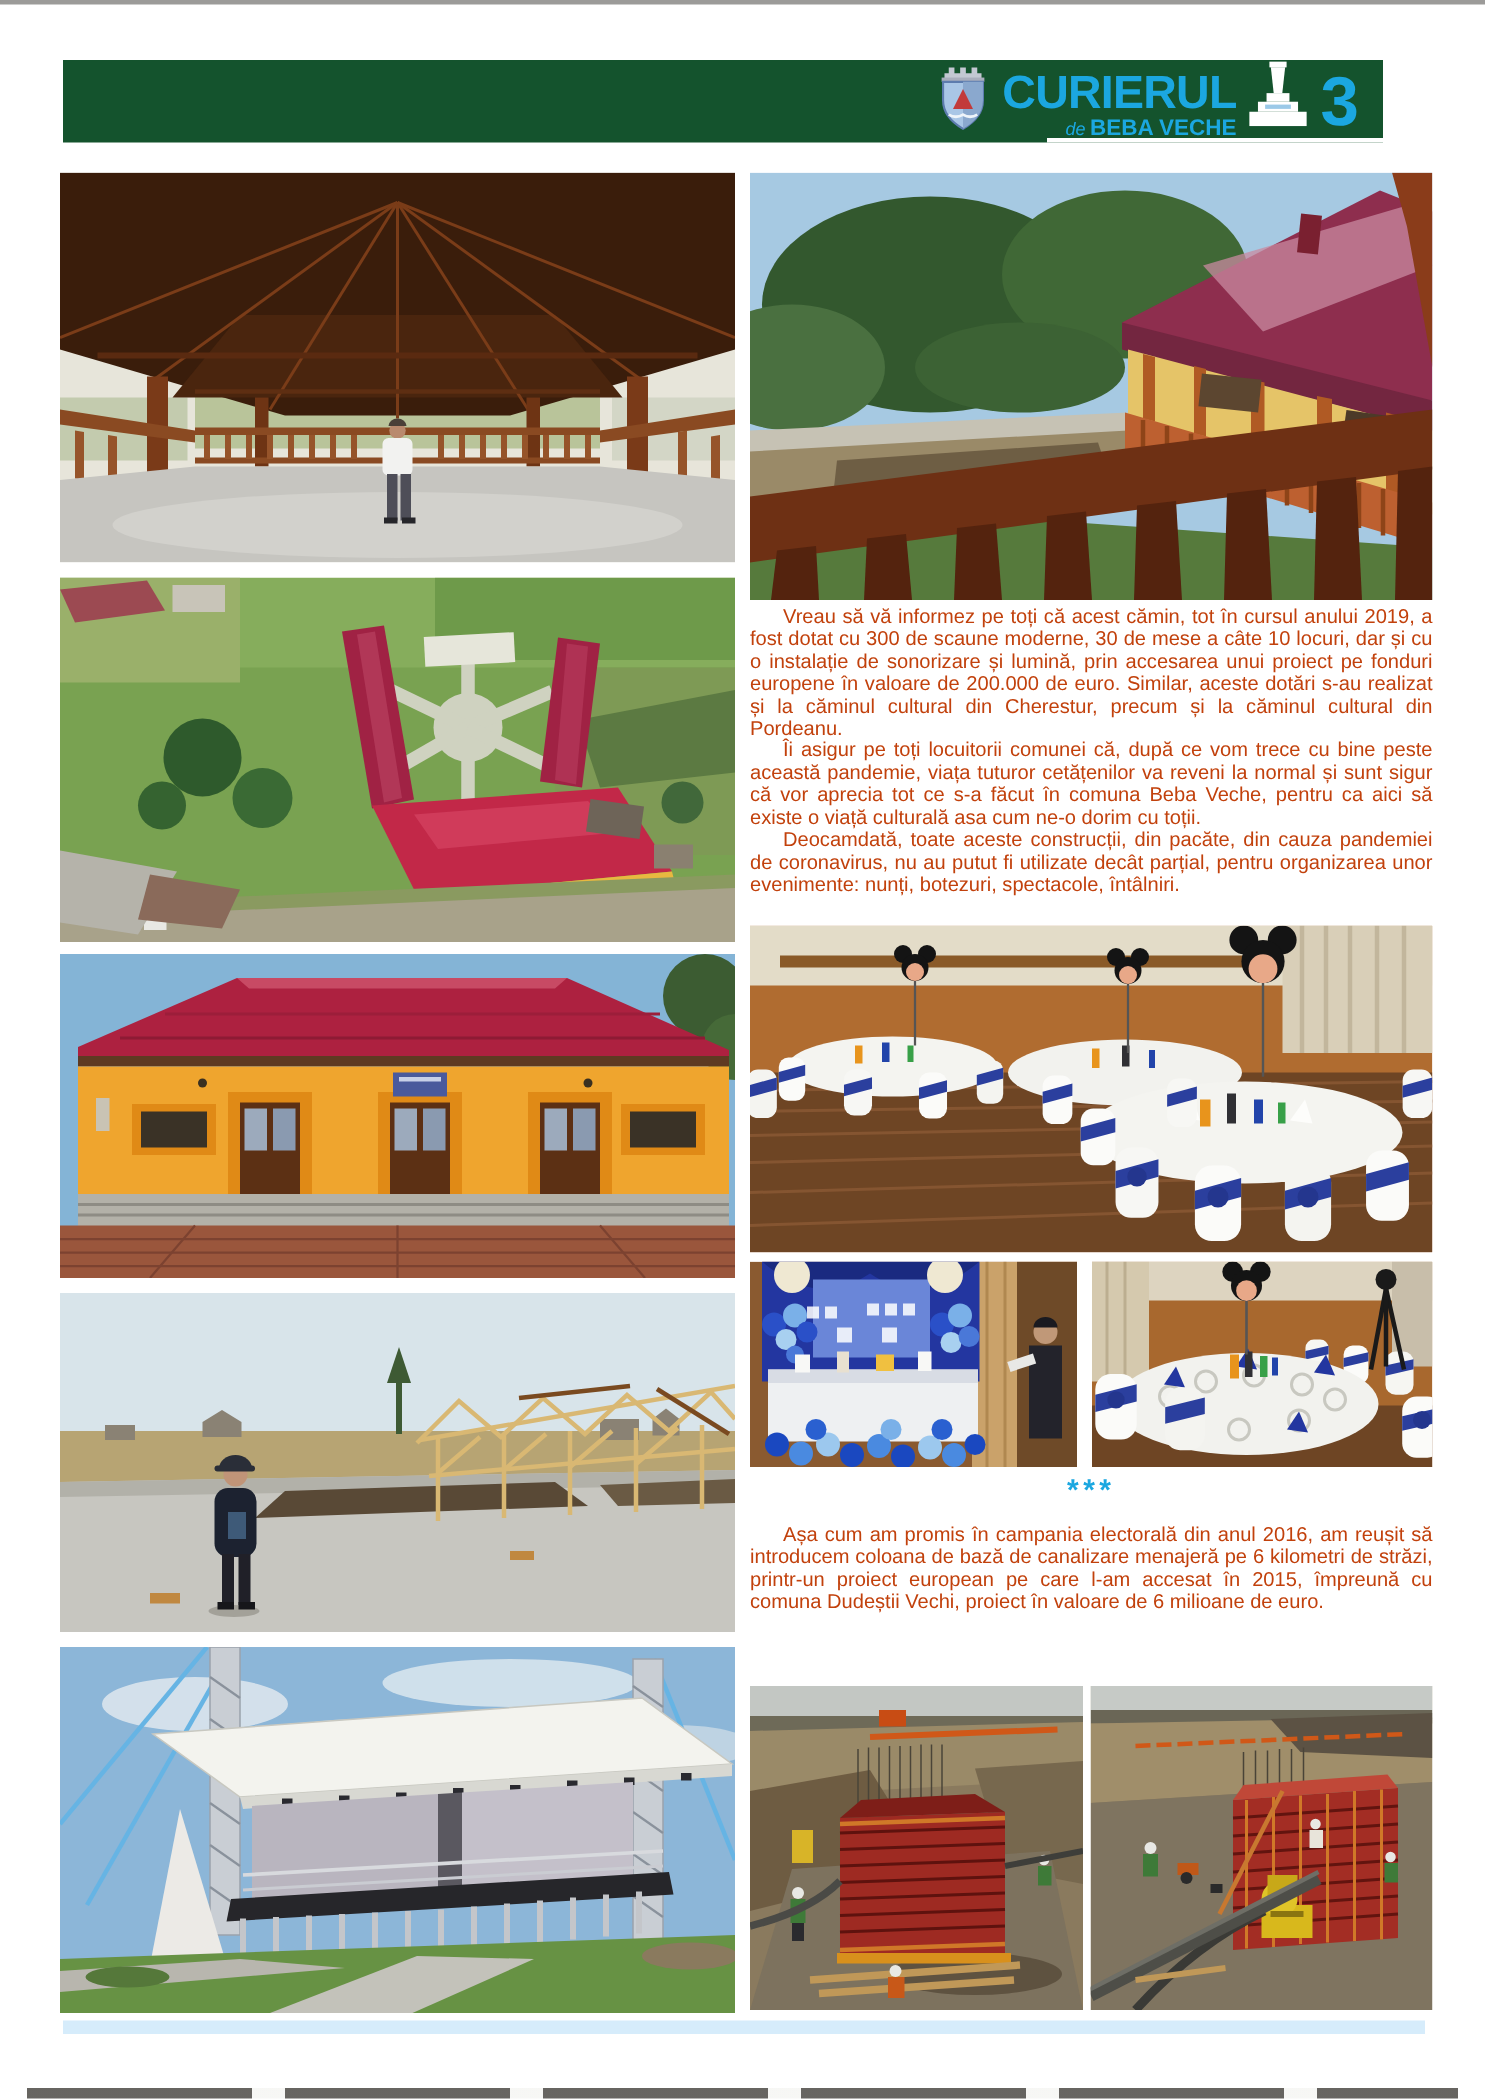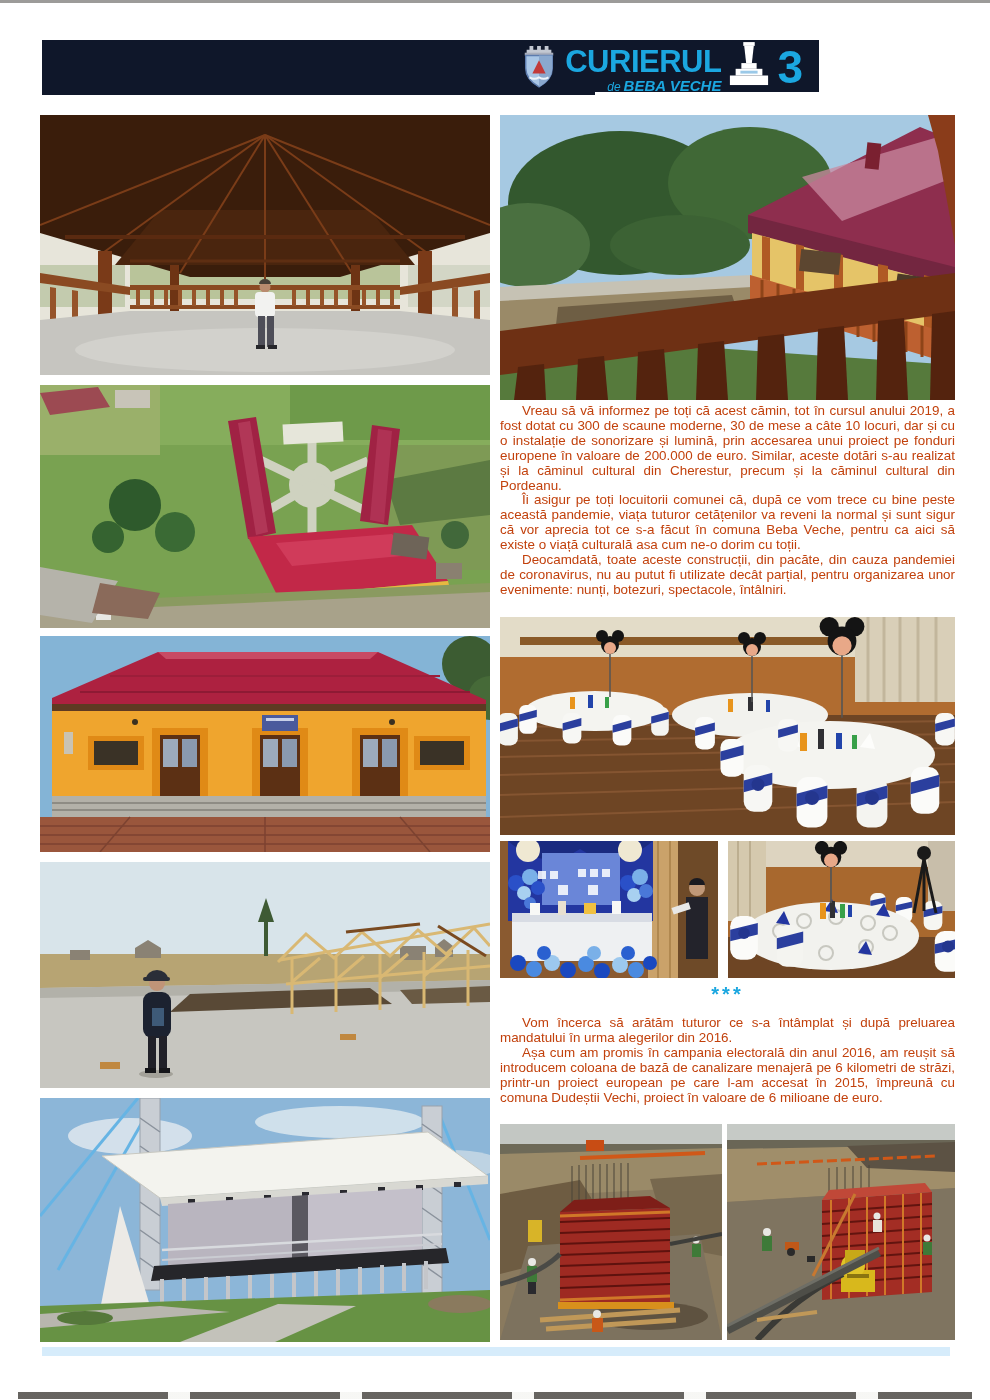--- a/index.html
+++ b/index.html
@@ -6,27 +6,27 @@
   body{
     width:990px;height:1400px;position:relative;background:#ffffff;
     font-family:"Liberation Sans",sans-serif;color:#231f20;overflow:hidden;
   }
   .abs{position:absolute;}
   
   .scan-top{left:0;top:0;width:100%;height:3px;background:#3a3833;opacity:.5;}
   .scan-bottom{left:18px;top:1392px;width:954px;height:7px;opacity:.75;
     background:repeating-linear-gradient(90deg,#34312c 0 150px,#f4f4f1 150px 172px);}
   
-  .header-bar{left:42px;top:40px;width:777px;height:55px;background:#0f172a;}
+  .header-bar{left:42px;top:40px;width:880px;height:55px;background:#14532d;}
   .logo-group{position:absolute;top:2px;right:16px;height:51px;display:flex;align-items:center;gap:7px;}
   .title-block{display:flex;flex-direction:column;align-items:flex-end;line-height:1;margin-top:3px;}
   .masthead-title{font-size:31px;font-weight:bold;color:#1ba7e0;letter-spacing:-.5px;}
   .masthead-sub{font-size:15px;color:#1ba7e0;margin-top:1px;}
   .masthead-sub .de{font-style:italic;font-weight:normal;font-size:12px;margin-right:3px;}
-  .masthead-sub .place{font-weight:bold;font-style:italic;}
+  .masthead-sub .place{font-weight:bold;}
   .page-num{font-size:46px;font-weight:bold;color:#1ba7e0;line-height:1;margin-top:-2px;}
   .logo-underline{position:absolute;right:0;bottom:0;width:224px;height:3px;background:#ffffff;}
   
   figure{margin:0;padding:0;position:absolute;overflow:hidden;}
   figure svg{display:block;width:100%;height:100%;}
   
   .textblock{width:455px;}
   .textblock p{margin:0;font-size:13.4px;line-height:14.9px;text-align:justify;
     text-indent:22px;color:#c2410c;}
   .separator{width:455px;text-align:center;color:#1ba7e0;font-weight:bold;
@@ -657,21 +657,20 @@
     <g transform="translate(62,84) scale(1.1)">
       <rect x="-12" y="0" width="24" height="38" rx="9" fill="#f4f4f0"></rect>
       <polygon points="-12,12 12,6 12,16 -12,22" fill="#2b3f9e"></polygon>
     </g>
   </svg>
 </figure>
 
 <div class="abs separator" style="left:500px;top:984px;">***</div>
 
 <div class="abs textblock" style="left:500px;top:1016px;">
-  <p>Vom încerca să arătăm tuturor ce s-a întâmplat și după preluarea mandatului în urma alegerilor din 2016.</p>
   <p>Așa cum am promis în campania electorală din anul 2016, am reușit să introducem coloana de bază de canalizare menajeră pe 6 kilometri de străzi, printr-un proiect european pe care l-am accesat în 2015, împreună cu comuna Dudeștii Vechi, proiect în valoare de 6 milioane de euro.</p>
 </div>
 
 <figure class="abs" style="left:500px;top:1124px;width:222px;height:216px;">
   <svg viewBox="0 0 222 216">
     <rect width="222" height="216" fill="#8a7a5e"></rect>
     <rect width="222" height="26" fill="#c3c7c3"></rect>
     <rect y="20" width="222" height="10" fill="#6e6a58"></rect>
     <polygon points="0,30 222,24 222,62 0,74" fill="#9a8a68"></polygon>
     <polygon points="0,70 80,56 120,120 0,150" fill="#6e5c42"></polygon>

